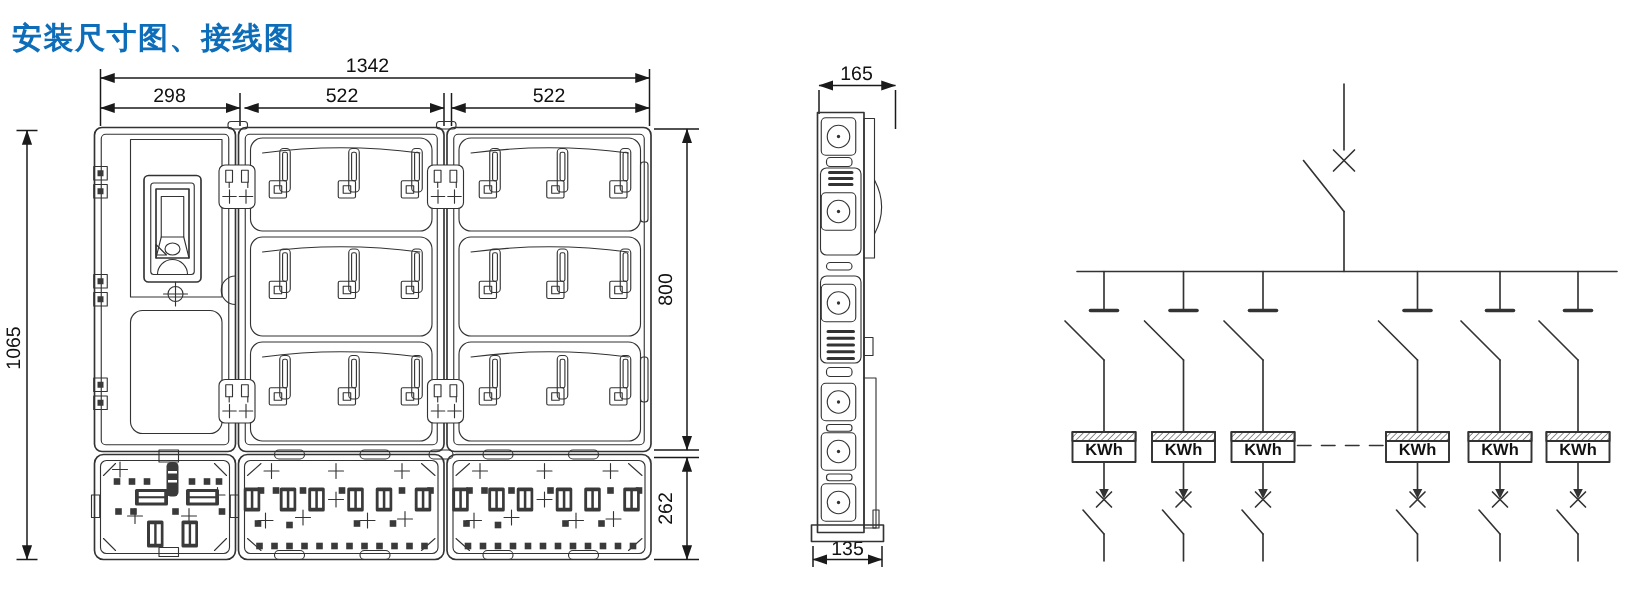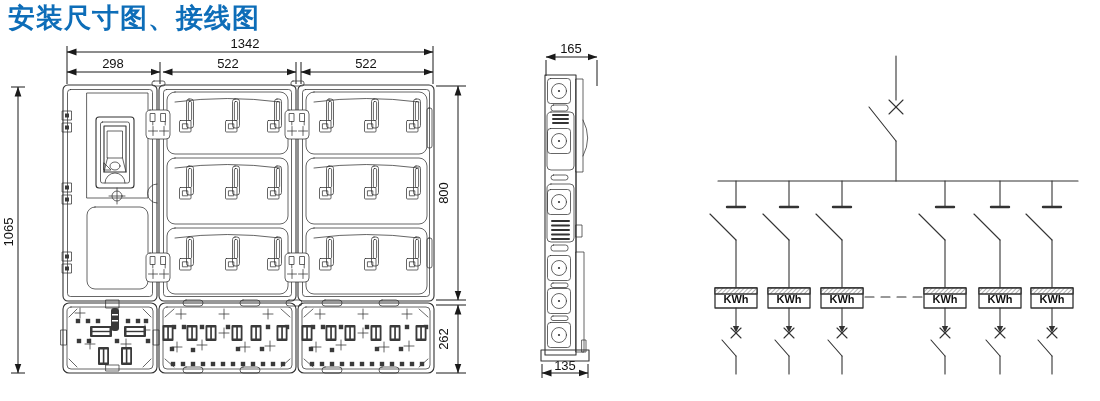--- a/index.html
+++ b/index.html
@@ -1,18 +1,18 @@
 <!DOCTYPE html>
 <html><head>
 <meta charset="utf-8">
 <style>
   html,body{margin:0;padding:0;background:#fff;}
   .canvas{position:relative;width:1100px;height:401px;background:#fff;overflow:hidden;
           font-family:"Liberation Sans",sans-serif;}
-  .page-title{position:absolute;left:8px;top:0;font-size:27px;font-weight:bold;
+  .page-title{position:absolute;left:8px;top:12px;font-size:20px;font-weight:bold;
               letter-spacing:1px;font-family:"Liberation Sans",sans-serif;}
   svg{position:absolute;left:0;top:0;}
   .ln{fill:none;stroke:#333;stroke-width:1.1;stroke-linecap:round;stroke-linejoin:round;}
   .lt{stroke-width:.75;}
   .hv{stroke-width:2;}
   .dk{fill:#3a3a3a;stroke:none;}
   .wt{fill:#fff;stroke:none;}
   .dln{stroke:#1a1a1a;stroke-width:1;fill:none;}
   text.dim{font-family:"Liberation Sans",sans-serif;font-size:13px;fill:#111;text-anchor:middle;}
   text.kwh{font-family:"Liberation Sans",sans-serif;font-size:11px;font-weight:bold;fill:#111;text-anchor:middle;}

